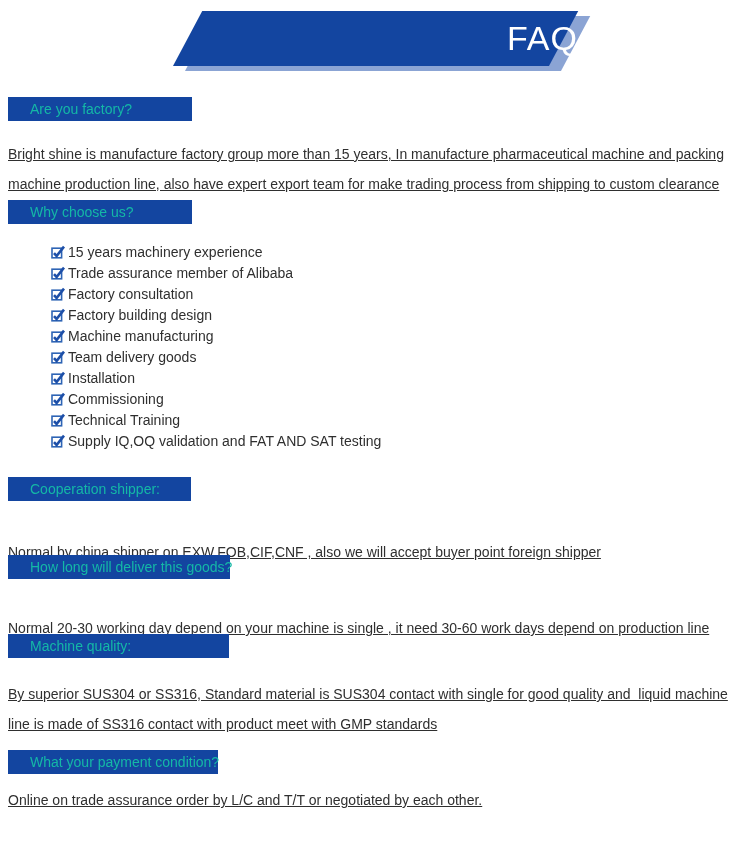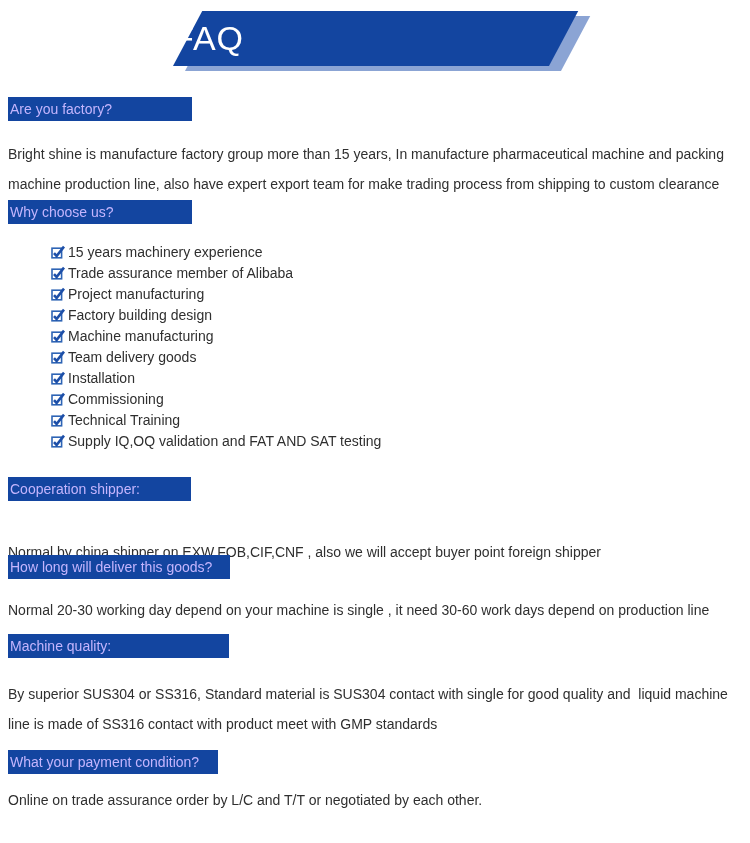--- a/index.html
+++ b/index.html
@@ -14,44 +14,44 @@
     background:var(--banner-shadow,#8ba4d4);
     transform:skewX(-28deg);transform-origin:bottom left;
   }
   .banner-face{
     position:absolute;left:0;top:0;width:100%;height:100%;
     background:var(--banner-fill,#1345a0);
     transform:skewX(-28deg);transform-origin:bottom left;
   }
   .banner-title{
     position:absolute;left:0;top:0;width:405px;height:55px;line-height:55px;
-    text-align:left;color:#ffffff;font-size:34px;letter-spacing:1px;
+    text-align:right;color:#ffffff;font-size:34px;letter-spacing:1px;
   }
   
   .bar{
     position:absolute;left:8px;height:24px;line-height:24px;
-    padding-left:2px;box-sizing:border-box;
-    background:var(--bar-blue,#1345a0);color:#c4b5fd;font-size:14px;
+    padding-left:22px;box-sizing:border-box;
+    background:var(--bar-blue,#1345a0);color:#14b8a6;font-size:14px;
     white-space:nowrap;
   }
   .b1{top:97px;width:184px}
   .b2{top:200px;width:184px}
   .b3{top:477px;width:183px}
   .b4{top:555px;width:222px}
   .b5{top:634px;width:221px}
   .b6{top:750px;width:210px}
   
   .para{
     position:absolute;left:8px;width:740px;
     font-size:14px;line-height:30px;color:var(--body-text,#2f2f2f);
   }
-  .para .line{white-space:pre;}
+  .para .line{white-space:pre;text-decoration:underline;}
   .p1{top:139px}
   .p3{top:537px}
-  .p4{top:595px}
+  .p4{top:613px}
   .p5{top:679px}
   .p6{top:785px}
   
   .checklist{
     position:absolute;left:7px;top:241px;margin:0;padding:0;list-style:none;
   }
   .check-item{
     height:21px;display:flex;align-items:center;
     font-size:14px;color:var(--body-text,#2f2f2f);white-space:pre;padding-left:44px;
   }
@@ -89,21 +89,21 @@
             <rect x="1" y="3.2" width="9.6" height="9.6" fill="#ffffff" stroke="#2e64b5" stroke-width="1.6"></rect>
             <path d="M3 8.2 L5.6 11 L13 1.6" fill="none" stroke="#1d4fa8" stroke-width="2.6"></path>
           </svg></span>
       <span>Trade assurance member of Alibaba</span>
     </li>
     <li class="check-item">
       <span class="cbx"><svg width="14" height="14" viewBox="0 0 14 14">
             <rect x="1" y="3.2" width="9.6" height="9.6" fill="#ffffff" stroke="#2e64b5" stroke-width="1.6"></rect>
             <path d="M3 8.2 L5.6 11 L13 1.6" fill="none" stroke="#1d4fa8" stroke-width="2.6"></path>
           </svg></span>
-      <span>Project manufacturing</span>
+      <span>Factory consultation</span>
     </li>
     <li class="check-item">
       <span class="cbx"><svg width="14" height="14" viewBox="0 0 14 14">
             <rect x="1" y="3.2" width="9.6" height="9.6" fill="#ffffff" stroke="#2e64b5" stroke-width="1.6"></rect>
             <path d="M3 8.2 L5.6 11 L13 1.6" fill="none" stroke="#1d4fa8" stroke-width="2.6"></path>
           </svg></span>
       <span>Factory building design</span>
     </li>
     <li class="check-item">
       <span class="cbx"><svg width="14" height="14" viewBox="0 0 14 14">

